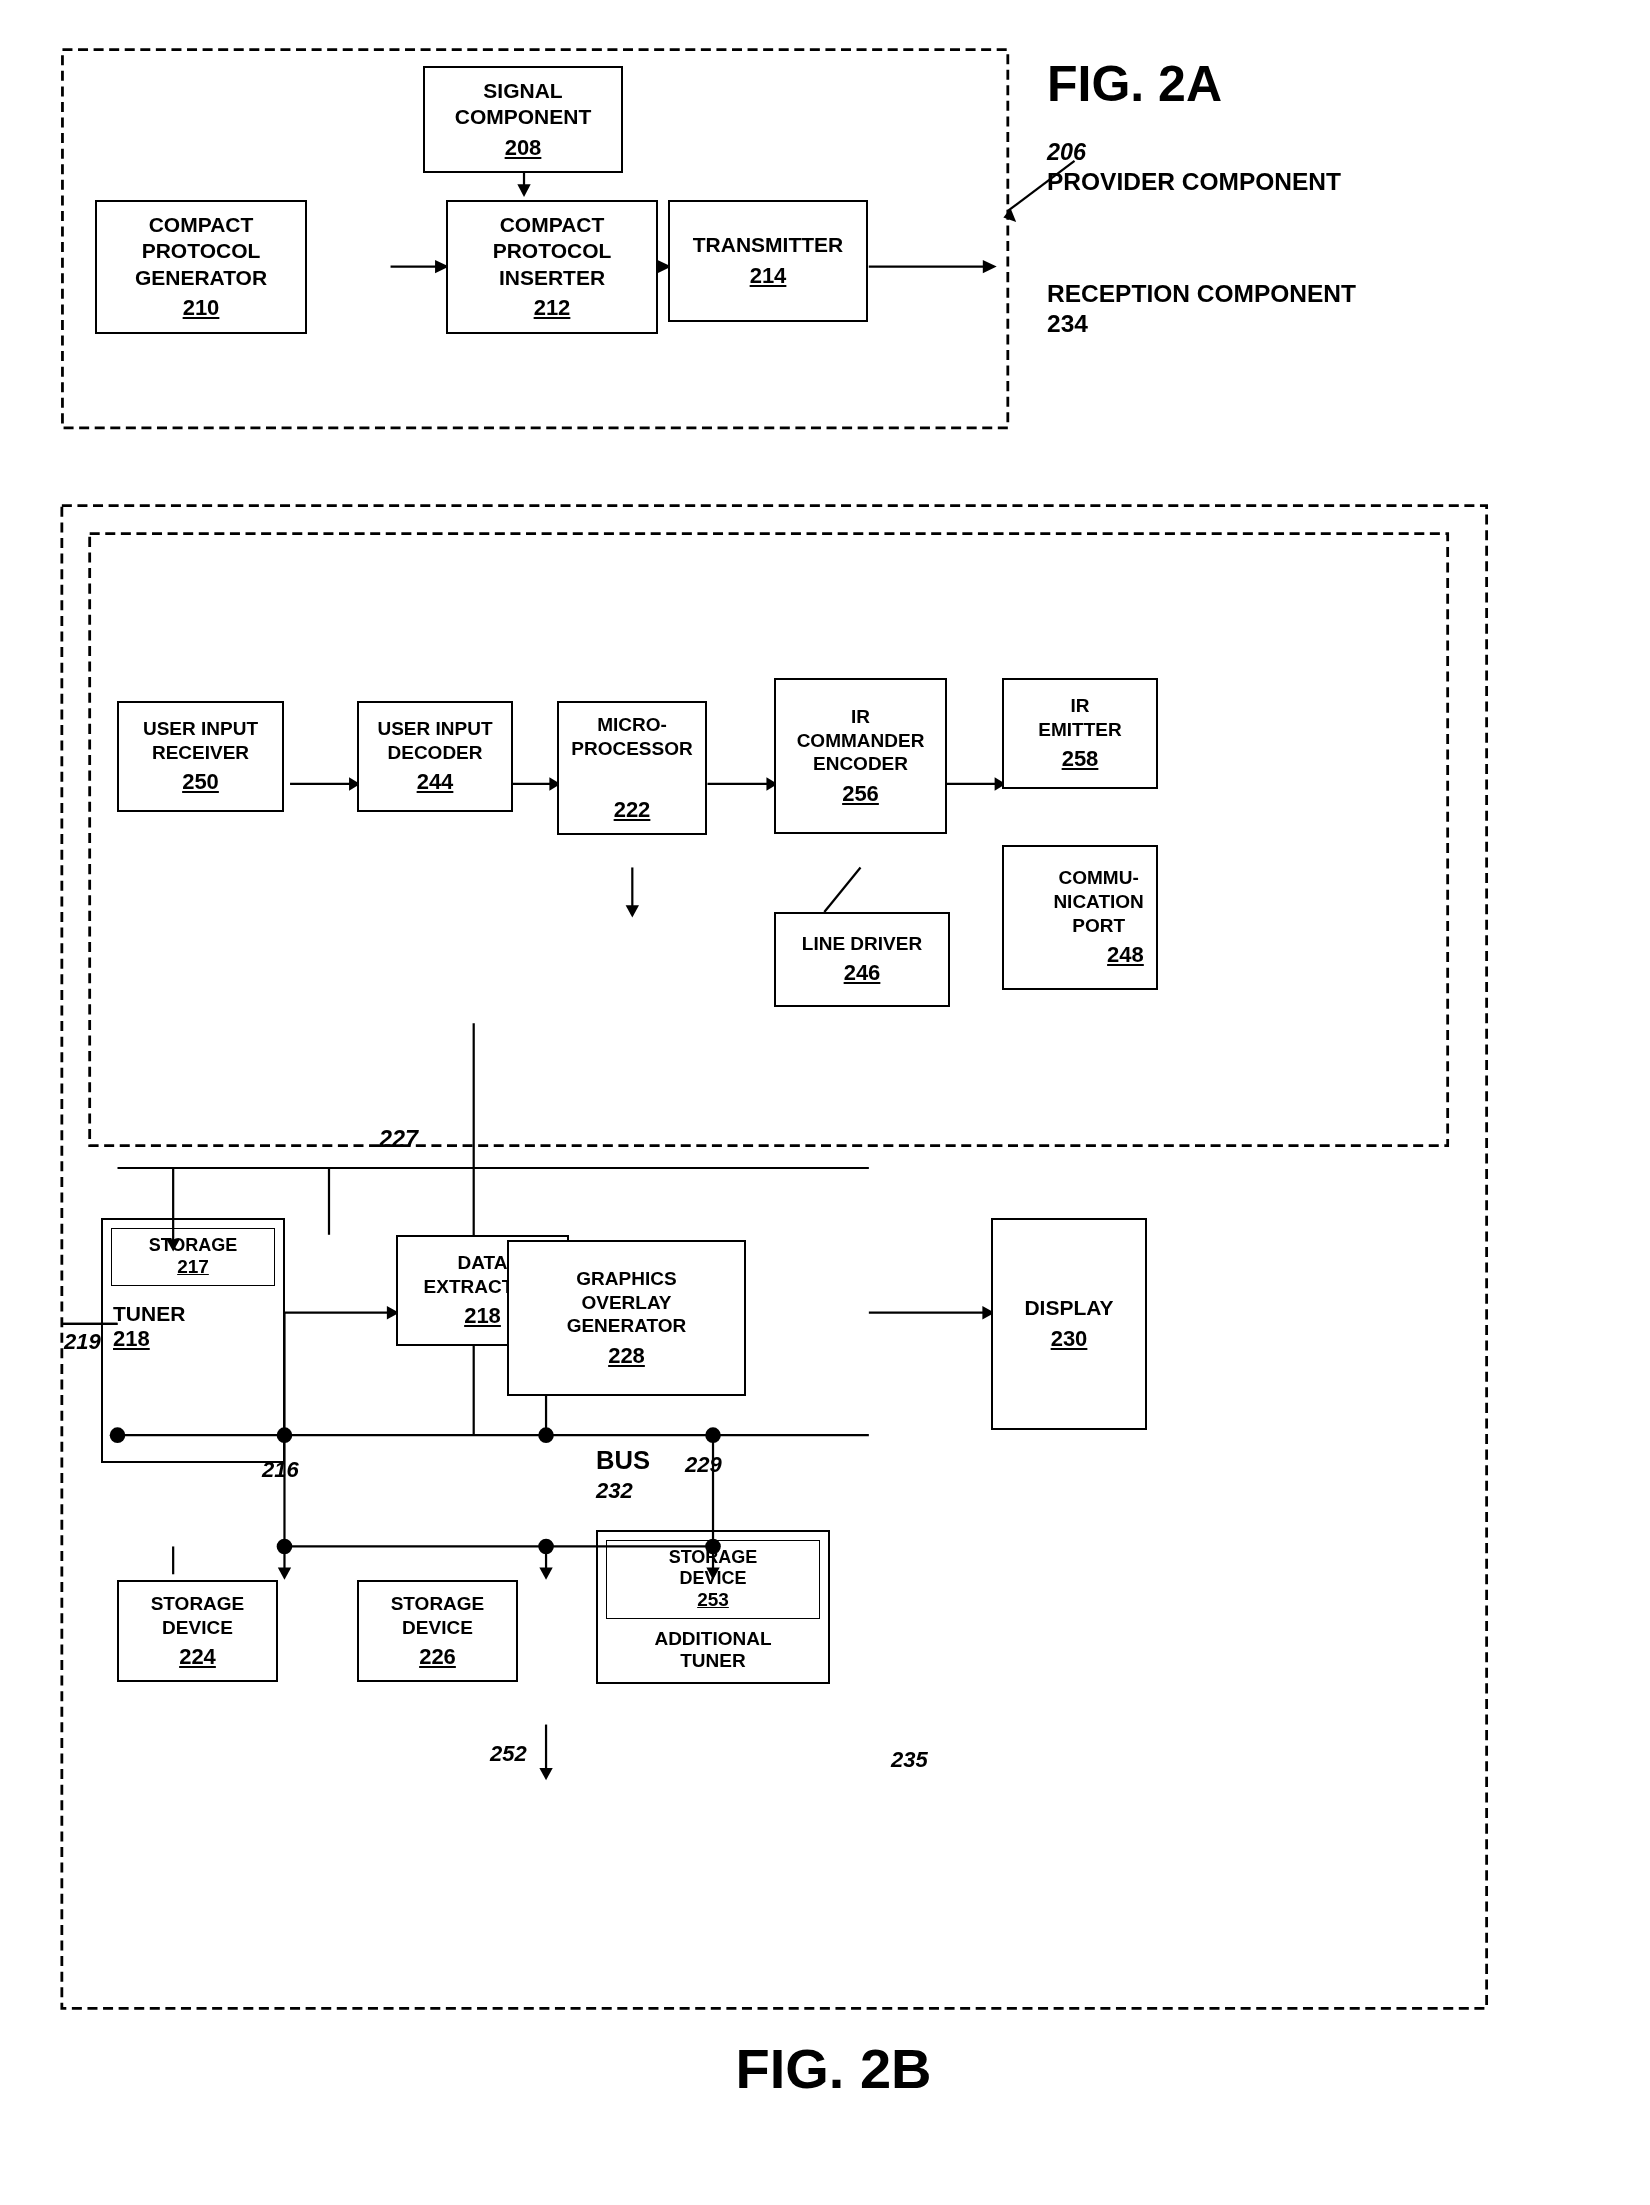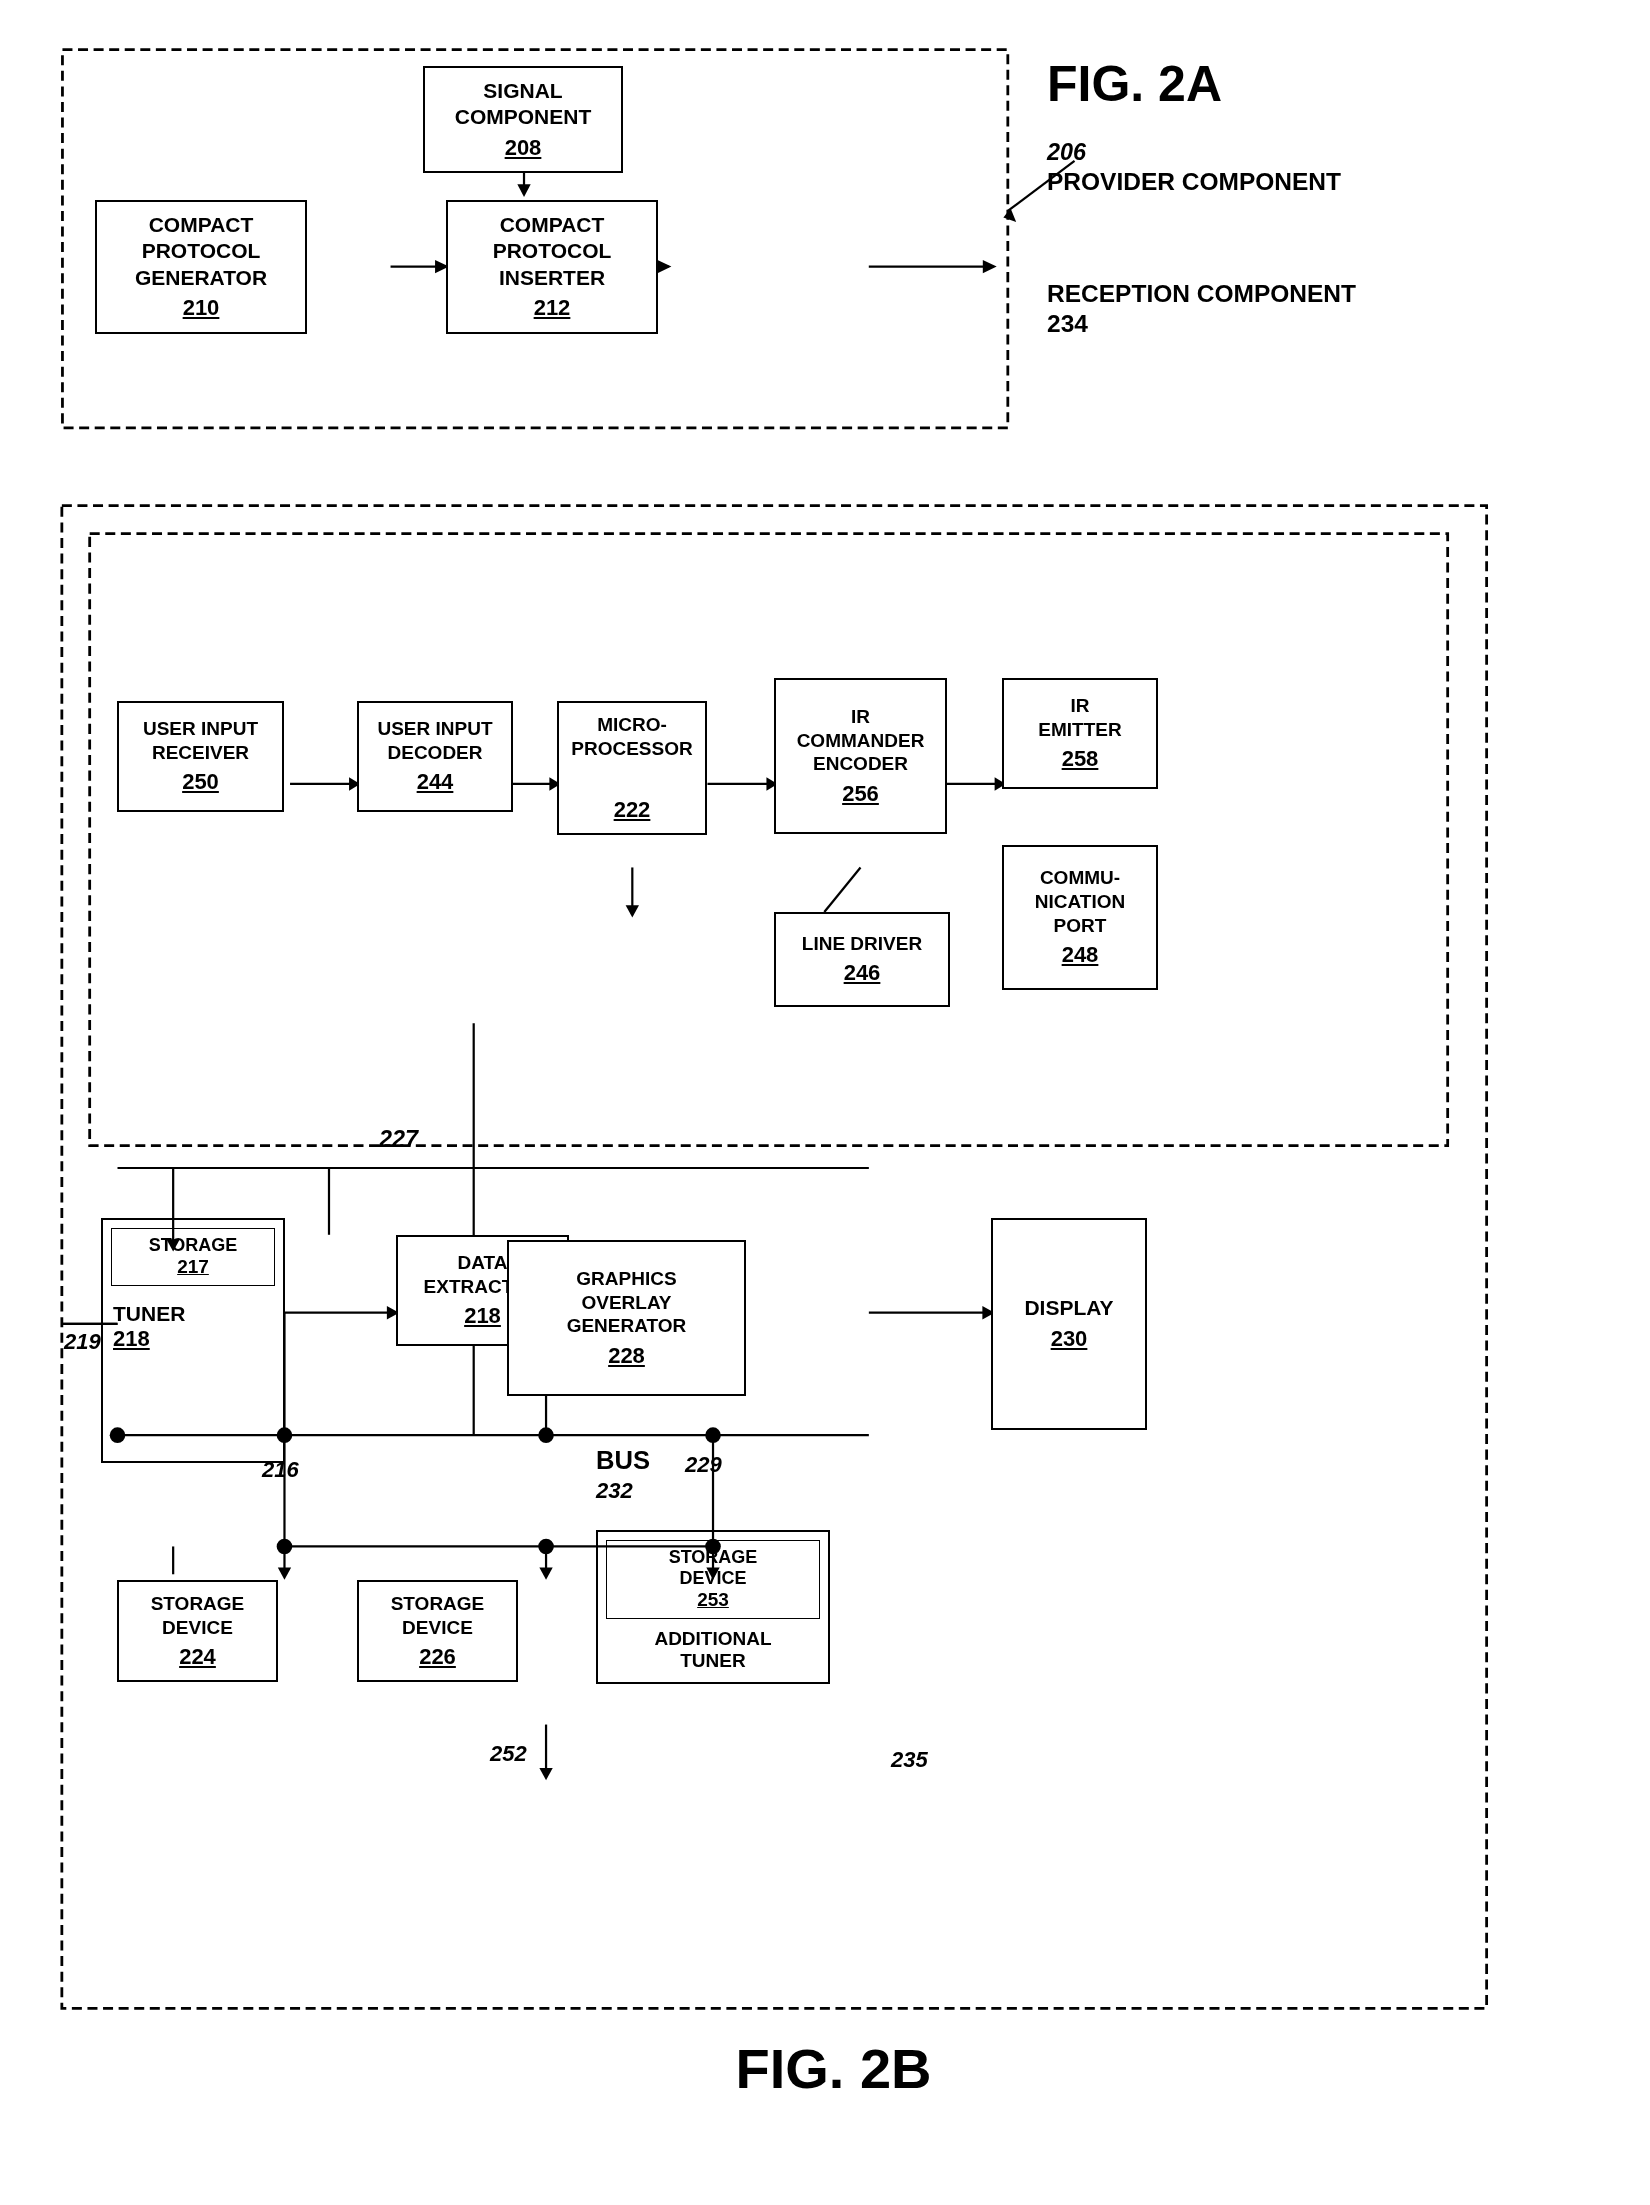--- a/index.html
+++ b/index.html
@@ -115,20 +115,24 @@
       <span class="ref">210</span>
     </div>
 
     <div class="abs-box box" style="left:401px; top:167px; width:212px; min-height:122px;">
       <span style="white-space:pre-line;">COMPACT
 PROTOCOL
 INSERTER</span>
       <span class="ref">212</span>
     </div>
 
+    <div class="abs-box box" style="left:623px; top:167px; width:200px; min-height:122px;">
+      <span style="white-space:pre-line;">TRANSMITTER</span>
+      <span class="ref">214</span>
+    </div>
 
     <div class="abs-box" style="left:1002px; top:106px;">
       <div style="font-size:23.4px; font-style:italic; font-weight:bold;">
         <span>206</span>
       </div>
       <div style="font-size:24.5px; font-weight:bold; line-height:1.3;">
         <span>PROVIDER COMPONENT</span>
       </div>
     </div>
 
@@ -256,21 +260,21 @@
       <span style="white-space:pre-line;">IR
 EMITTER</span>
       <span class="ref">258</span>
     </div>
 
     <div class="abs-box box" style="left:729px; top:423px; width:176px; min-height:95px; font-size:19px;">
       <span style="white-space:pre-line;">LINE DRIVER</span>
       <span class="ref">246</span>
     </div>
 
-    <div class="abs-box box" style="left:957px; top:356px; width:156px; min-height:145px; font-size:19px;">
+    <div class="abs-box box" style="left:957px; top:356px; width:156px; min-height:145px; font-size:19px;align-items:flex-end;">
       <span style="white-space:pre-line;">COMMU-
 NICATION
 PORT</span>
       <span class="ref">248</span>
     </div>
 
     <div class="abs-box" style="left:334px; top:637px; font-size:23.4px; font-style:italic; font-weight:bold;">
       <span>227</span>
     </div>
 

